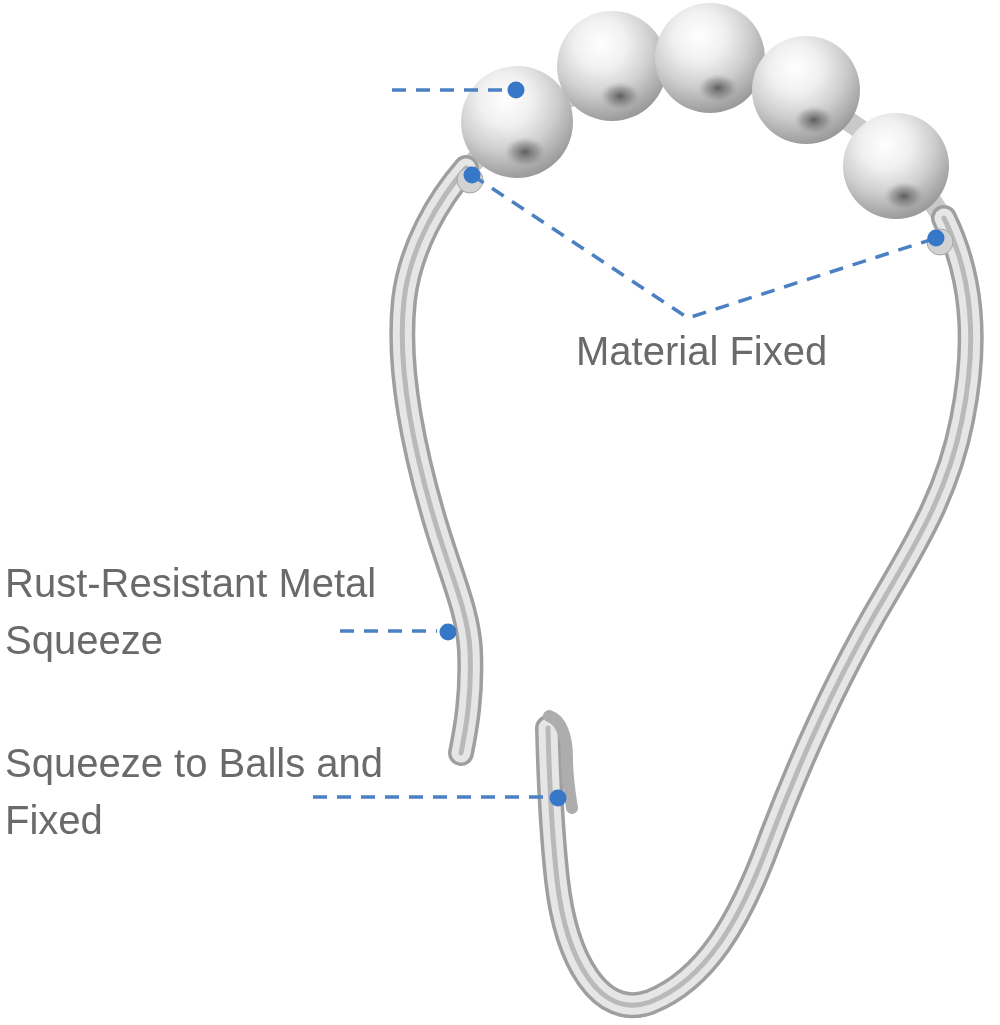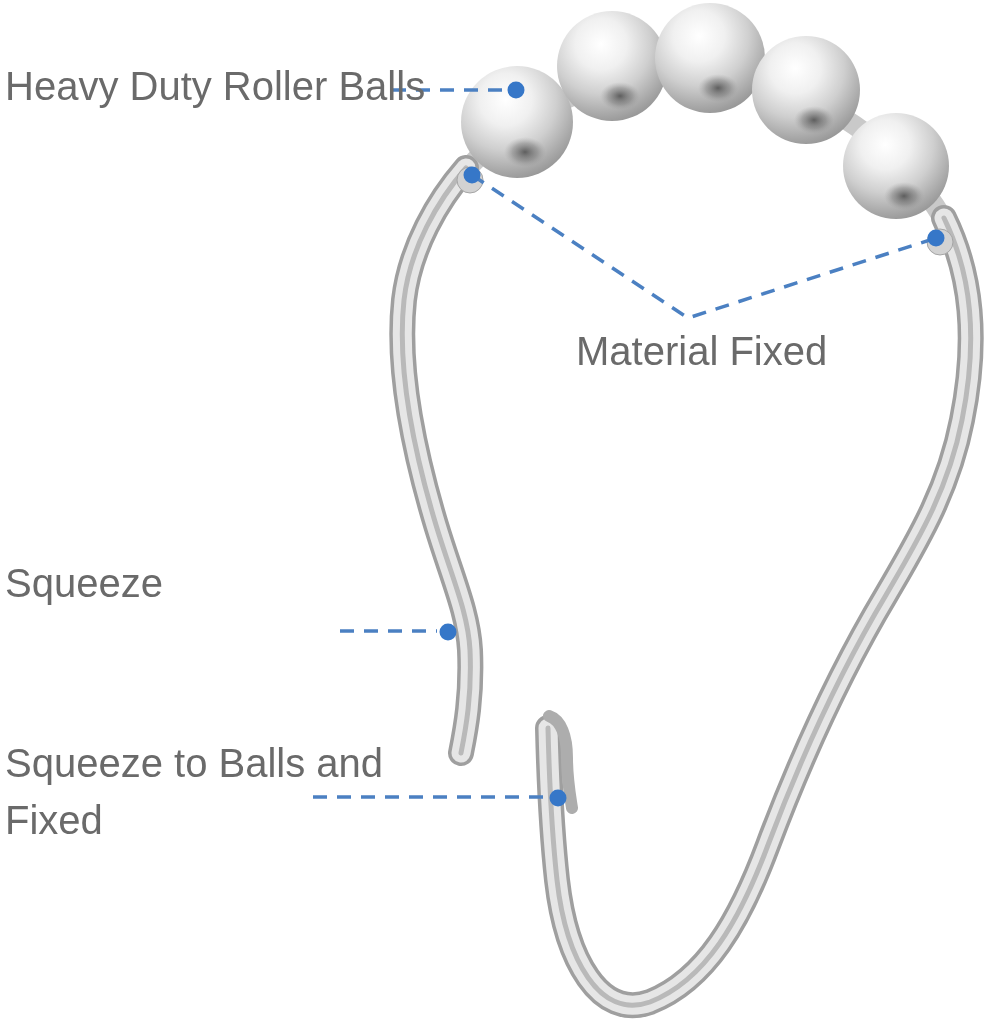--- a/index.html
+++ b/index.html
@@ -83,25 +83,25 @@
 
     <g>
       <circle cx="516" cy="90" r="8.5" fill="#3677c8"></circle>
       <circle cx="472" cy="175" r="8.5" fill="#3677c8"></circle>
       <circle cx="936" cy="238" r="8.5" fill="#3677c8"></circle>
       <circle cx="448" cy="632" r="8.5" fill="#3677c8"></circle>
       <circle cx="558" cy="798" r="8.5" fill="#3677c8"></circle>
     </g>
   </svg>
 
-  <div class="label" style="left:5px;top:58px;">Heavy Duty Roller Balls</div>
 
   <div class="label" style="left:576px;top:323px;">Material Fixed</div>
 
   <div class="label" style="left:5px;top:555px;">
+    <div>Rust-Resistant Metal</div>
     <div>Squeeze</div>
   </div>
 
   <div class="label" style="left:5px;top:735px;">
     <div>Squeeze to Balls and</div>
     <div>Fixed</div>
   </div>
 
 </div>
 

